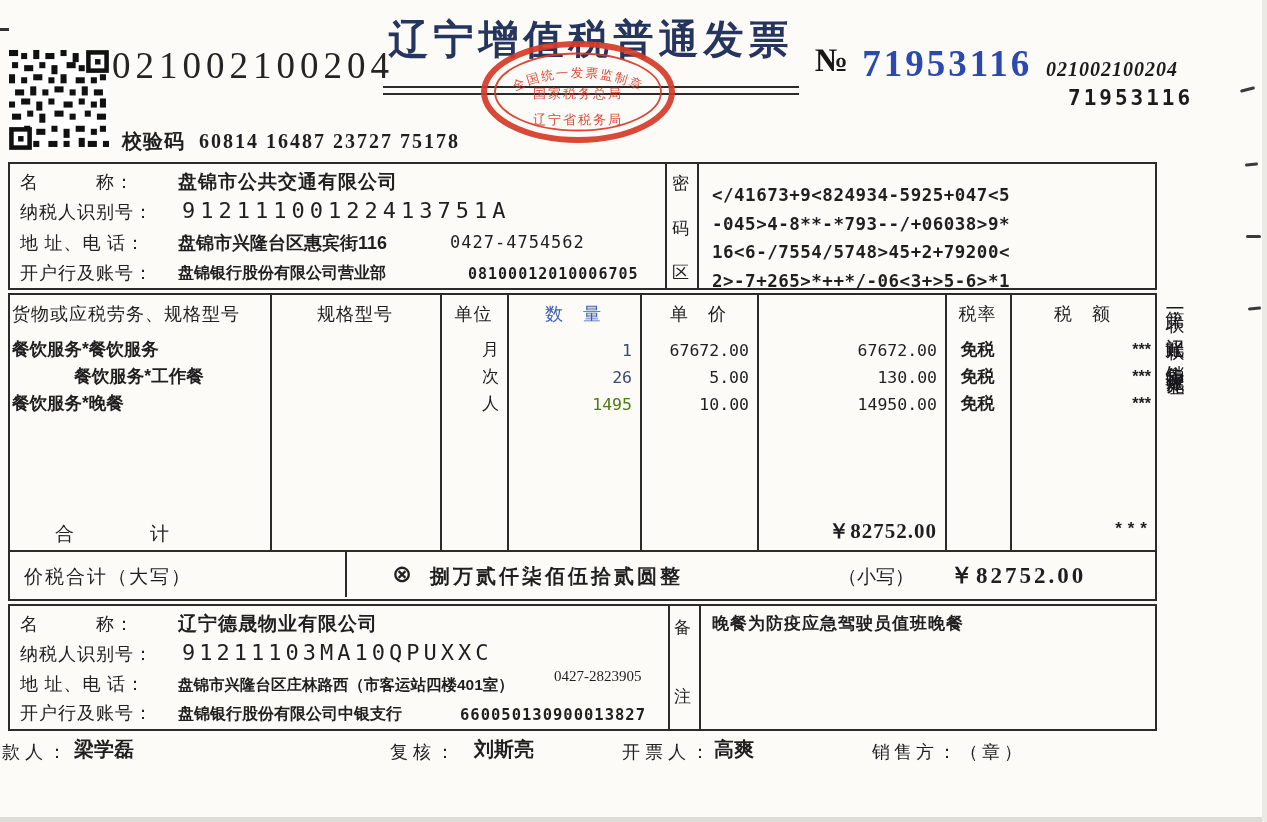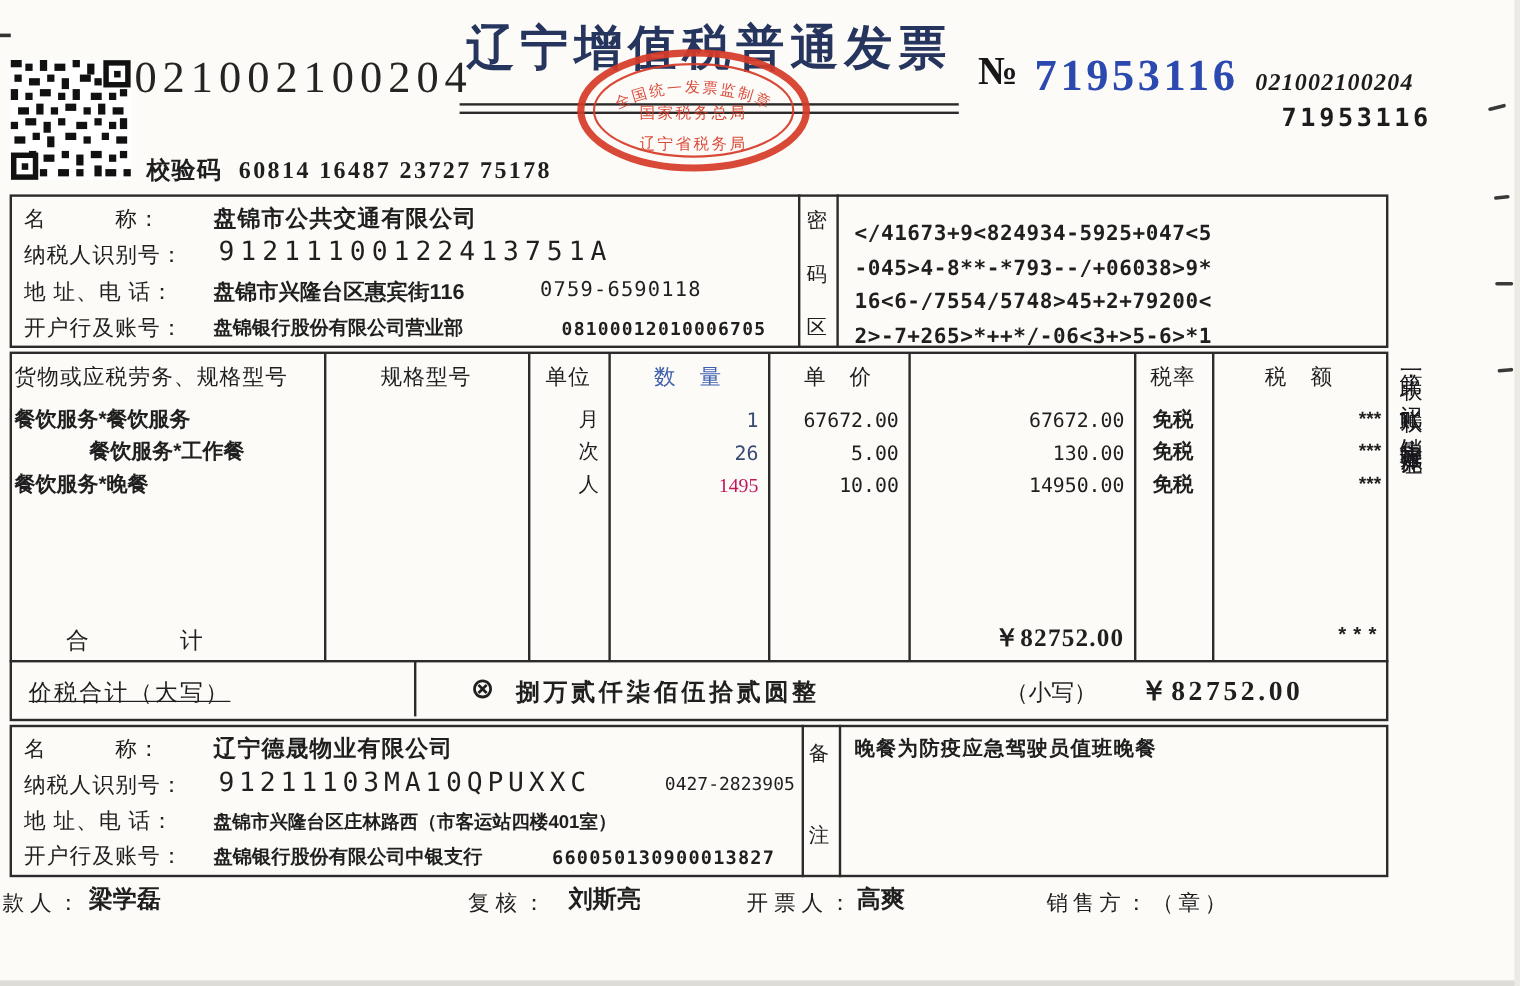--- a/index.html
+++ b/index.html
@@ -149,21 +149,21 @@
   <div class="vline" style="left:697px;top:162px;height:128px;"></div>
 
   <div class="abs label" style="left:20px;top:170px;">名　　　称：</div>
   <div class="abs sans bold" style="left:178px;top:169px;font-size:19px;letter-spacing:1px;">盘锦市公共交通有限公司</div>
 
   <div class="abs label" style="left:20px;top:200px;">纳税人识别号：</div>
   <div class="abs mono" style="left:182px;top:198px;font-size:22px;letter-spacing:5px;">91211100122413751A</div>
 
   <div class="abs label" style="left:20px;top:231px;">地 址、电 话：</div>
   <div class="abs sans bold" style="left:178px;top:231px;font-size:18px;">盘锦市兴隆台区惠宾街116</div>
-  <div class="abs mono" style="left:450px;top:232px;font-size:17px;letter-spacing:1px;">0759-6590118</div>
+  <div class="abs mono" style="left:450px;top:232px;font-size:17px;letter-spacing:1px;">0427-4754562</div>
 
   <div class="abs label" style="left:20px;top:261px;">开户行及账号：</div>
   <div class="abs sans bold" style="left:178px;top:263px;font-size:16px;">盘锦银行股份有限公司营业部</div>
   <div class="abs mono bold" style="left:468px;top:265px;font-size:15px;letter-spacing:1px;">08100012010006705</div>
 
   <div class="abs" style="left:672px;top:172px;height:112px;width:20px;display:flex;flex-direction:column;justify-content:space-between;font-size:17px;">
     <span>密</span>
     <span>码</span>
     <span>区</span>
   </div>
@@ -203,50 +203,50 @@
   <div class="abs cell col1 sans bold" style="top:363px;font-size:17.5px;text-align:center;">餐饮服务*工作餐</div>
   <div class="abs cell col3 sans tr-right" style="top:363px;font-size:17px;">次</div>
   <div class="abs cell col4 mono tr-right" style="top:364px;font-size:16.5px;color:#3a4a72;">26</div>
   <div class="abs cell col5 mono tr-right" style="top:364px;font-size:16.5px;">5.00</div>
   <div class="abs cell col6 mono tr-right" style="top:364px;font-size:16.5px;">130.00</div>
   <div class="abs cell col7 sans bold" style="top:363px;font-size:17px;text-align:center;">免税</div>
   <div class="abs cell col8 sans bold tr-right" style="top:363px;font-size:16px;padding-right:2px;">***</div>
 
   <div class="abs cell col1 sans bold" style="top:390px;font-size:17.5px;">餐饮服务*晚餐</div>
   <div class="abs cell col3 sans tr-right" style="top:390px;font-size:17px;">人</div>
-  <div class="abs cell col4 mono tr-right" style="top:391px;font-size:16.5px;color:#be185d;font-family:Liberation Serif, serif;">1495</div>
+  <div class="abs cell col4 mono tr-right" style="top:391px;font-size:16.5px;color:#4d7c0f;">1495</div>
   <div class="abs cell col5 mono tr-right" style="top:391px;font-size:16.5px;">10.00</div>
   <div class="abs cell col6 mono tr-right" style="top:391px;font-size:16.5px;">14950.00</div>
   <div class="abs cell col7 sans bold" style="top:390px;font-size:17px;text-align:center;">免税</div>
   <div class="abs cell col8 sans bold tr-right" style="top:390px;font-size:16px;padding-right:2px;">***</div>
 
   <div class="abs serif" style="left:55px;top:521px;font-size:19px;">合　　　　计</div>
   <div class="abs serif bold col6 tr-right" style="top:517px;font-size:21px;letter-spacing:1px;">￥82752.00</div>
   <div class="abs sans bold col8 tr-right" style="top:519px;font-size:17px;letter-spacing:6px;padding-right:0;">***</div>
 
   <div class="vline" style="left:345px;top:550px;height:47px;"></div>
-  <div class="abs serif" style="left:24px;top:564px;font-size:19px;letter-spacing:2px;text-decoration:underline;">价税合计（大写）</div>
+  <div class="abs serif" style="left:24px;top:564px;font-size:19px;letter-spacing:2px;">价税合计（大写）</div>
   <div class="abs sans bold" style="left:392px;top:560px;font-size:24px;">⊗</div>
   <div class="abs sans bold" style="left:430px;top:563px;font-size:20px;letter-spacing:3px;">捌万贰仟柒佰伍拾贰圆整</div>
   <div class="abs serif" style="left:838px;top:564px;font-size:19px;">（小写）</div>
   <div class="abs serif bold" style="left:950px;top:560px;font-size:23px;letter-spacing:3px;">￥82752.00</div>
 
   <div class="box" style="left:8px;top:604px;width:1145px;height:123px;"></div>
   <div class="vline" style="left:668px;top:604px;height:127px;"></div>
   <div class="vline" style="left:699px;top:604px;height:127px;"></div>
 
   <div class="abs label" style="left:20px;top:612px;">名　　　称：</div>
   <div class="abs sans bold" style="left:178px;top:611px;font-size:19px;letter-spacing:1px;">辽宁德晟物业有限公司</div>
 
   <div class="abs label" style="left:20px;top:642px;">纳税人识别号：</div>
   <div class="abs mono" style="left:182px;top:640px;font-size:22px;letter-spacing:4px;">91211103MA10QPUXXC</div>
 
   <div class="abs label" style="left:20px;top:672px;">地 址、电 话：</div>
   <div class="abs sans bold" style="left:178px;top:675px;font-size:15.5px;">盘锦市兴隆台区庄林路西（市客运站四楼401室）</div>
-  <div class="abs mono" style="left:554px;top:644px;font-size:15px;">0427-2823905</div>
+  <div class="abs mono" style="left:554px;top:668px;font-size:15px;font-family:Liberation Serif, serif;">0427-2823905</div>
 
   <div class="abs label" style="left:20px;top:701px;">开户行及账号：</div>
   <div class="abs sans bold" style="left:178px;top:704px;font-size:16px;">盘锦银行股份有限公司中银支行</div>
   <div class="abs mono bold" style="left:460px;top:706px;font-size:15.5px;letter-spacing:1px;">660050130900013827</div>
 
   <div class="abs" style="left:674px;top:616px;height:92px;width:20px;display:flex;flex-direction:column;justify-content:space-between;font-size:17px;">
     <span>备</span>
     <span>注</span>
   </div>
   <div class="abs sans bold" style="left:712px;top:612px;font-size:17px;letter-spacing:1px;">晚餐为防疫应急驾驶员值班晚餐</div>

